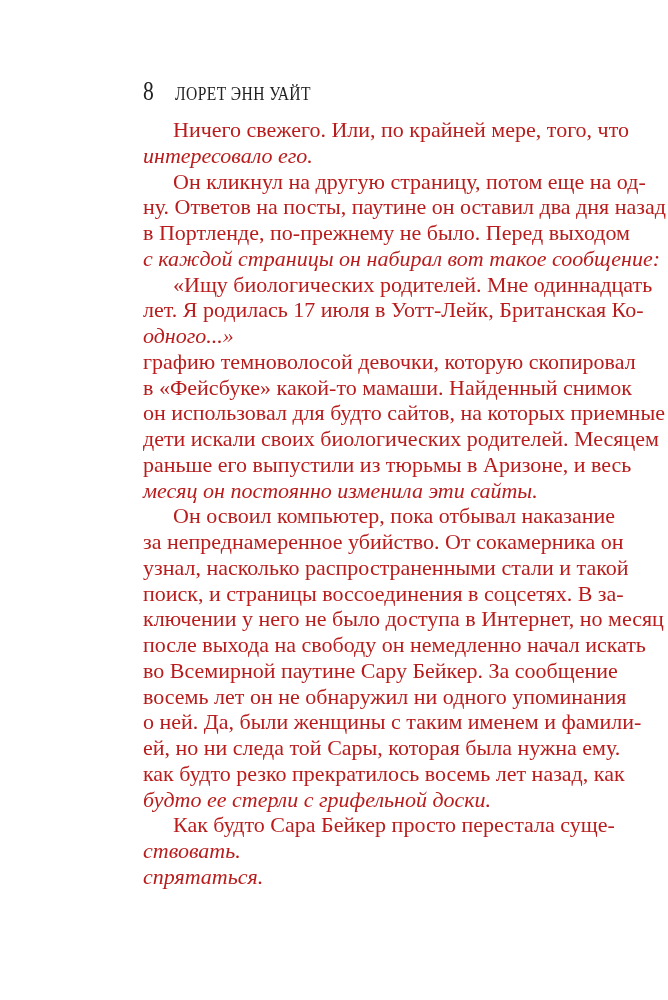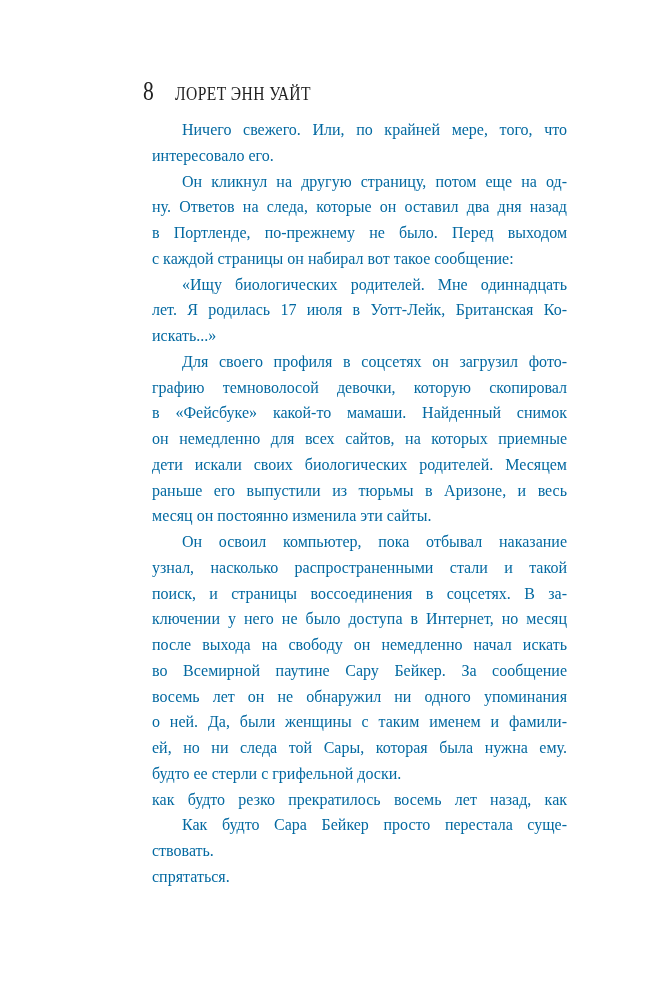--- a/index.html
+++ b/index.html
@@ -43,35 +43,36 @@
       font-size: 19px;
       letter-spacing: 0.5px;
       transform: scaleX(0.82);
       transform-origin: left;
       display: inline-block;
       white-space: nowrap;
     }
     .body-text {
       position: absolute;
       top: 117px;
-      left: 9px;
+      left: 0;
       width: 415px;
       font-family: "Liberation Serif", "DejaVu Serif", serif;
-      font-size: 16px;
+      font-size: 22px;
       line-height: 25.75px;
-      color: #0369a1;
+      color: #b91c1c;
     }
     .line {
       display: block;
       white-space: nowrap;
       text-align: justify;
       text-align-last: justify;
     }
     .line.last {
       text-align-last: left;
+      font-style: italic;
     }
     .line.indent {
       padding-left: 30px;
     }
   </style>
 </head>
 <body>
 
 <div class="page">
   <div class="running-head">
@@ -81,53 +82,53 @@
 
   <div class="body-text">
 
     <div>
       <span class="line indent">Ничего свежего. Или, по крайней мере, того, что</span>
       <span class="line last">интересовало его.</span>
     </div>
 
     <div>
       <span class="line indent">Он кликнул на другую страницу, потом еще на од-</span>
-      <span class="line">ну. Ответов на следа, которые он оставил два дня назад</span>
+      <span class="line">ну. Ответов на посты, паутине он оставил два дня назад</span>
       <span class="line">в Портленде, по-прежнему не было. Перед выходом</span>
       <span class="line last">с каждой страницы он набирал вот такое сообщение:</span>
     </div>
 
     <div>
       <span class="line indent">«Ищу биологических родителей. Мне одиннадцать</span>
       <span class="line">лет. Я родилась 17 июля в Уотт-Лейк, Британская Ко-</span>
-      <span class="line last">искать...»</span>
+      <span class="line last">одного...»</span>
     </div>
 
     <div>
-      <span class="line indent">Для своего профиля в соцсетях он загрузил фото-</span>
       <span class="line">графию темноволосой девочки, которую скопировал</span>
       <span class="line">в «Фейсбуке» какой-то мамаши. Найденный снимок</span>
-      <span class="line">он немедленно для всех сайтов, на которых приемные</span>
+      <span class="line">он использовал для будто сайтов, на которых приемные</span>
       <span class="line">дети искали своих биологических родителей. Месяцем</span>
       <span class="line">раньше его выпустили из тюрьмы в Аризоне, и весь</span>
       <span class="line last">месяц он постоянно изменила эти сайты.</span>
     </div>
 
     <div>
       <span class="line indent">Он освоил компьютер, пока отбывал наказание</span>
+      <span class="line">за непреднамеренное убийство. От сокамерника он</span>
       <span class="line">узнал, насколько распространенными стали и такой</span>
       <span class="line">поиск, и страницы воссоединения в соцсетях. В за-</span>
       <span class="line">ключении у него не было доступа в Интернет, но месяц</span>
       <span class="line">после выхода на свободу он немедленно начал искать</span>
       <span class="line">во Всемирной паутине Сару Бейкер. За сообщение</span>
       <span class="line">восемь лет он не обнаружил ни одного упоминания</span>
       <span class="line">о ней. Да, были женщины с таким именем и фамили-</span>
       <span class="line">ей, но ни следа той Сары, которая была нужна ему.</span>
+      <span class="line">как будто резко прекратилось восемь лет назад, как</span>
       <span class="line last">будто ее стерли с грифельной доски.</span>
-      <span class="line">как будто резко прекратилось восемь лет назад, как</span>
     </div>
 
     <div>
       <span class="line indent">Как будто Сара Бейкер просто перестала суще-</span>
       <span class="line last">ствовать.</span>
     </div>
 
     <div>
       <span class="line last">спрятаться.</span>
     </div>

